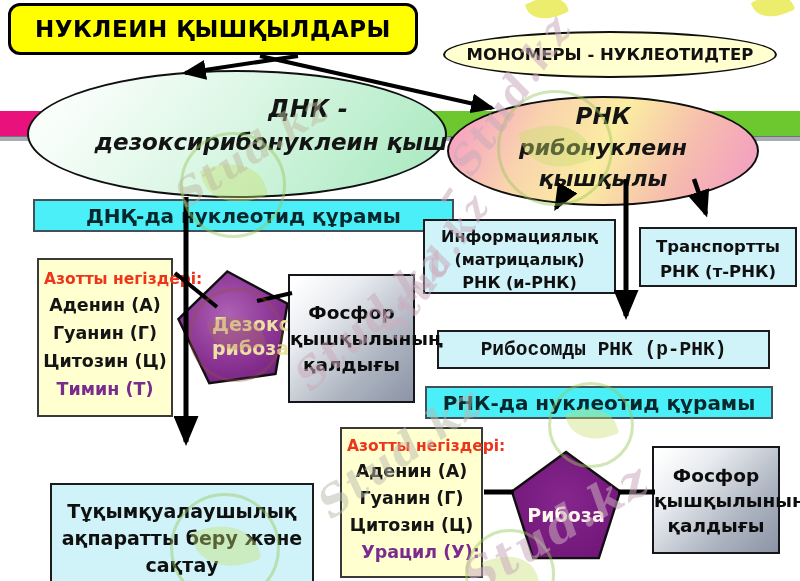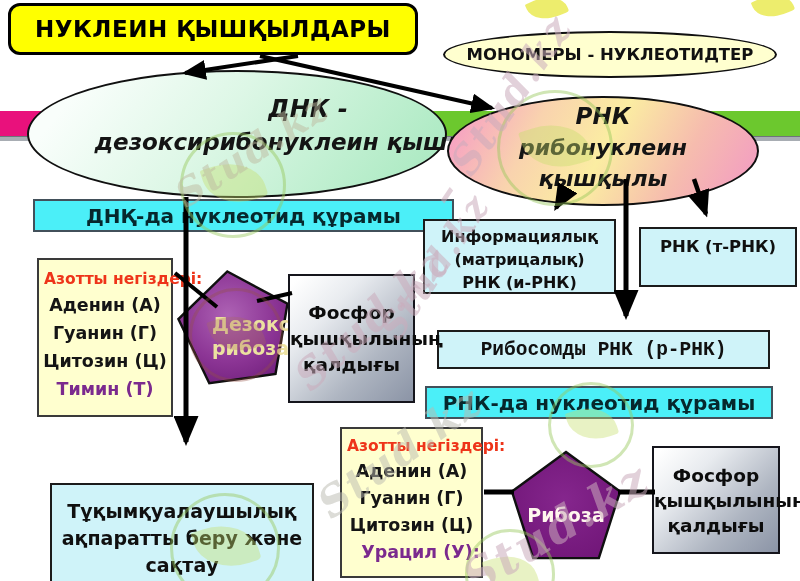--- a/index.html
+++ b/index.html
@@ -104,20 +104,21 @@
     <div style="font-size:19px;line-height:27px;">ақпаратты беру және</div>
     <div style="font-size:19px;line-height:27px;">сақтау</div>
   </div>
 
   <div class="abs light-box" style="left:423px;top:219px;width:193px;height:75px;z-index:10;padding-top:4px;text-align:center;">
     <div style="font-size:16px;line-height:23px;">Информациялық</div>
     <div style="font-size:16px;line-height:23px;">(матрицалық)</div>
     <div style="font-size:16px;line-height:23px;">РНК (и-РНК)</div>
   </div>
   <div class="abs light-box" style="left:639px;top:227px;width:158px;height:60px;z-index:10;padding-top:5px;text-align:center;">
+    <div style="font-size:16.5px;line-height:25px;">Транспортты</div>
     <div style="font-size:16.5px;line-height:25px;">РНК (т-РНК)</div>
   </div>
   <div class="abs ctr light-box" style="left:437px;top:330px;width:333px;height:39px;z-index:10;font-size:19.5px;font-family:Liberation Mono, monospace;">Рибосомды РНК (р-РНК)</div>
 
   <div class="abs ctr cyan-h" style="left:425px;top:386px;width:348px;height:33px;z-index:10;">РНК-да нуклеотид құрамы</div>
 
   <div class="abs yellow-box" style="left:340px;top:427px;width:143px;height:151px;z-index:10;padding-top:6px;">
     <div class="bases-title" style="line-height:23px;">Азотты негіздері:</div>
     <div class="base-line" style="line-height:27px;">Аденин (А)</div>
     <div class="base-line" style="line-height:27px;">Гуанин (Г)</div>

